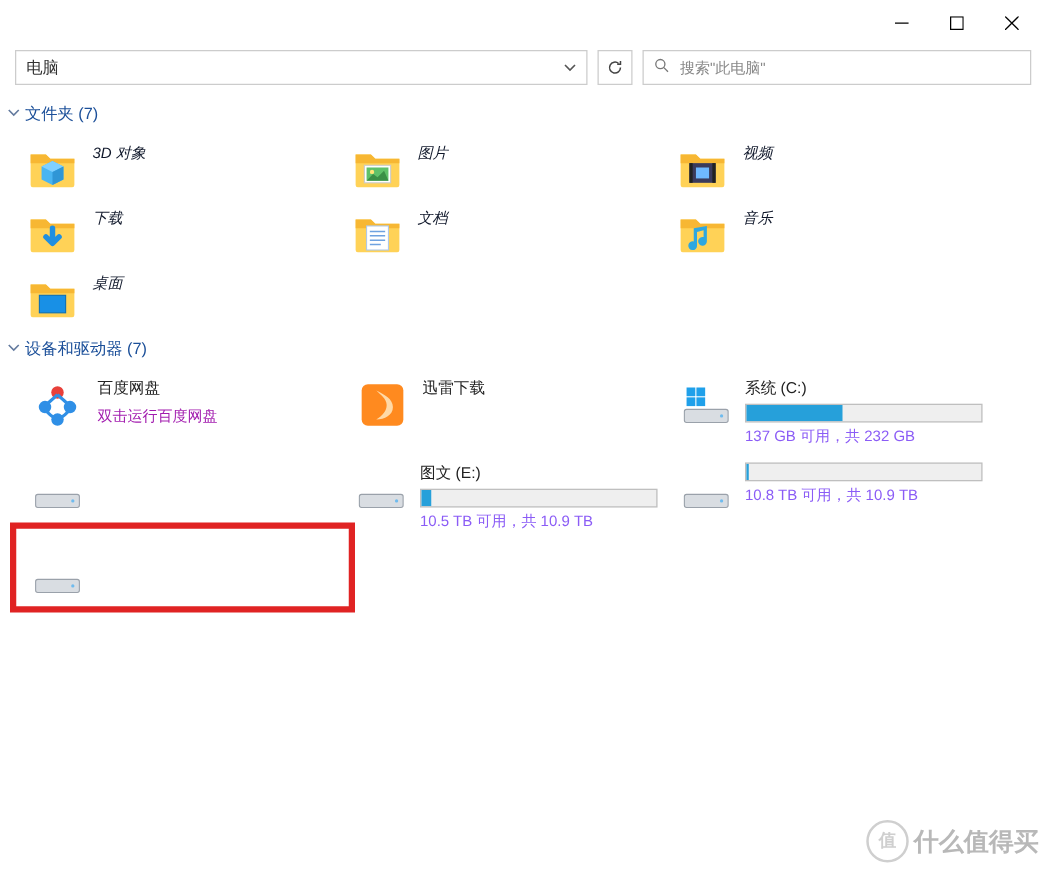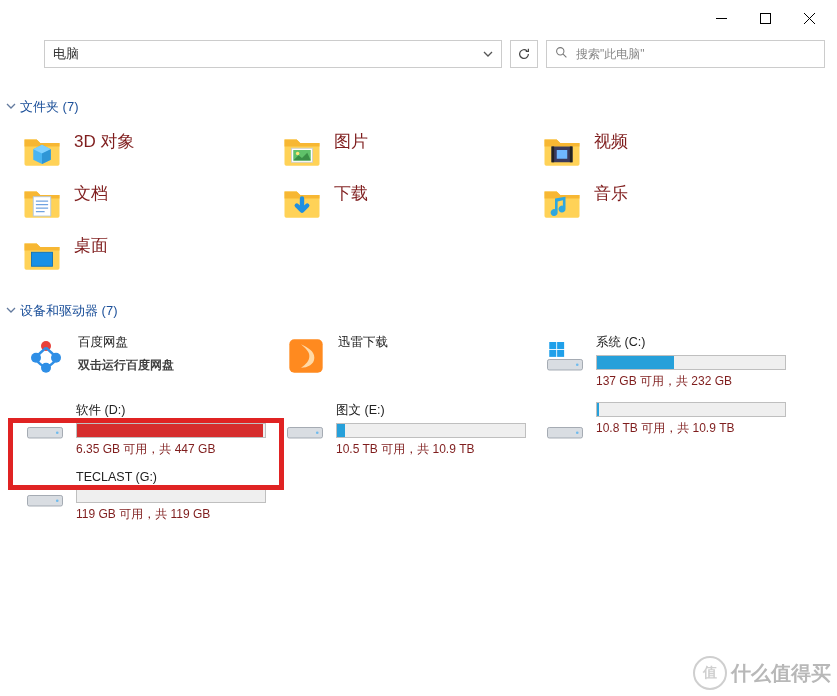--- a/index.html
+++ b/index.html
@@ -1,45 +1,45 @@
 <!DOCTYPE html>
 <html><head>
 <meta charset="utf-8">
 <style>
   * { box-sizing: border-box; font-family: "Microsoft YaHei", "Segoe UI", Arial, sans-serif; }
   html, body { margin:0; padding:0; width:837px; height:696px; background:#fff; overflow:hidden; font-size:12px; color:#222; }
   .titlebar { height:36px; display:flex; justify-content:flex-end; align-items:center; padding-right:6px; }
   .win-btn { width:44px; height:30px; display:flex; align-items:center; justify-content:center; color:#000; }
   .win-btn svg { width:11px; height:11px; }
 
-  .navbar { height:36px; display:flex; align-items:center; gap:8px; padding:0 12px;margin-left:32px; }
+  .navbar { height:36px; display:flex; align-items:center; gap:8px; padding:0 12px; }
   .breadcrumb { flex:0 0 458px; height:28px; border:1px solid #ccc; display:flex; align-items:center; padding:0 8px; font-size:13px; color:#333; position:relative; }
   .breadcrumb .caret { position:absolute; right:8px; color:#555; }
   .refresh { width:28px; height:28px; border:1px solid #ccc; display:flex; align-items:center; justify-content:center; color:#444; }
   .searchbox { flex:1; height:28px; border:1px solid #ccc; display:flex; align-items:center; padding:0 8px; color:#888; gap:8px; }
   .searchbox .sicon { color:#777; }
 
   .content { padding:4px 2px 0 2px; }
-  .group-header { display:flex; align-items:center; gap:4px; color:#1b4f99; font-size:13px; padding:6px 4px 8px 4px;margin-top:16px; }
+  .group-header { display:flex; align-items:center; gap:4px; color:#1b4f99; font-size:13px; padding:6px 4px 8px 4px; }
   .group-header .chev { font-size:10px; color:#637a9e; }
 
   .grid { display:grid; grid-template-columns: 260px 260px 260px; gap:0px 0px; padding-left:18px; }
   .folder { display:flex; align-items:flex-start; gap:10px; height:52px; padding:4px 0; }
   .folder .ficon { width:44px; height:44px; display:flex; align-items:center; justify-content:center; }
-  .folder .flabel { padding-top:2px; font-size:17px; color:#7f1d1d; }
+  .folder .flabel { padding-top:2px; font-size:12px; color:#0f172a;font-style:italic; }
 
   .drive { display:flex; align-items:flex-start; gap:10px; padding:6px 4px; height:68px; }
   .drive .dicon { width:44px; height:44px; display:flex; align-items:center; justify-content:center; }
   .drive .dinfo { flex:1; padding-right:18px; }
   .drive .dname { font-size:12.5px; color:#222; padding-bottom:4px; }
   .drive .dbar { width:190px; height:15px; border:1px solid #bfbfbf; background:#efefef; overflow:hidden; position:relative; }
   .drive .dfill { height:100%; background:#26a0da; }
   .drive .dfill.red { background:#d62d2d; }
-  .drive .dstat { font-size:12px; color:#7f1d1d; padding-top:3px; }
-  .drive .dsub  { font-size:12px; color:#404040; padding-top:2px;font-weight:bold; }
+  .drive .dstat { font-size:12px; color:#8b5cf6; padding-top:3px; }
+  .drive .dsub  { font-size:12px; color:#a21caf; padding-top:2px; }
 
   .highlight-box { position:relative; }
   .highlight-red { position:absolute; border:5px solid #e02323; pointer-events:none; }
 
   .watermark { position:absolute; right:6px; bottom:6px; display:flex; align-items:center; gap:4px; color:#b8b8b8; font-size:20px; font-weight:600; }
   .wm-badge { width:34px; height:34px; border-radius:50%; display:flex; align-items:center; justify-content:center; border:2px solid #cfcfcf; color:#cfcfcf; font-size:14px; font-weight:700; }
 </style>
 </head>
 <body>
 
@@ -138,38 +138,38 @@
             <rect x="18" y="24" width="12" height="10" fill="#6fb8ff"></rect>
           </svg>
       </div>
       <div class="flabel">视频</div>
     </div>
     <div class="folder">
       <div class="ficon">
         <svg width="42" height="42" viewBox="0 0 48 48">
             <path d="M4 12h14l4 4h22v24a2 2 0 0 1-2 2H6a2 2 0 0 1-2-2z" fill="#ffd257"></path>
             <path d="M4 12h14l4 4h22v4H4z" fill="#f7b733"></path>
+            <path d="M24 20 v12 M18 28 l6 6 l6 -6" fill="none" stroke="#1f8fe0" stroke-width="5" stroke-linecap="round" stroke-linejoin="round"></path>
+          </svg>
+      </div>
+      <div class="flabel">下载</div>
+    </div>
+    <div class="folder">
+      <div class="ficon">
+        <svg width="42" height="42" viewBox="0 0 48 48">
+            <path d="M4 12h14l4 4h22v24a2 2 0 0 1-2 2H6a2 2 0 0 1-2-2z" fill="#ffd257"></path>
+            <path d="M4 12h14l4 4h22v4H4z" fill="#f7b733"></path>
             <rect x="14" y="18" width="20" height="22" fill="#fff" stroke="#b0c8e6"></rect>
             <line x1="17" y1="23" x2="31" y2="23" stroke="#6fa2e0" stroke-width="1.4"></line>
             <line x1="17" y1="27" x2="31" y2="27" stroke="#6fa2e0" stroke-width="1.4"></line>
             <line x1="17" y1="31" x2="31" y2="31" stroke="#6fa2e0" stroke-width="1.4"></line>
             <line x1="17" y1="35" x2="27" y2="35" stroke="#6fa2e0" stroke-width="1.4"></line>
           </svg>
       </div>
       <div class="flabel">文档</div>
-    </div>
-    <div class="folder">
-      <div class="ficon">
-        <svg width="42" height="42" viewBox="0 0 48 48">
-            <path d="M4 12h14l4 4h22v24a2 2 0 0 1-2 2H6a2 2 0 0 1-2-2z" fill="#ffd257"></path>
-            <path d="M4 12h14l4 4h22v4H4z" fill="#f7b733"></path>
-            <path d="M24 20 v12 M18 28 l6 6 l6 -6" fill="none" stroke="#1f8fe0" stroke-width="5" stroke-linecap="round" stroke-linejoin="round"></path>
-          </svg>
-      </div>
-      <div class="flabel">下载</div>
     </div>
     <div class="folder">
       <div class="ficon">
         <svg width="42" height="42" viewBox="0 0 48 48">
             <path d="M4 12h14l4 4h22v24a2 2 0 0 1-2 2H6a2 2 0 0 1-2-2z" fill="#ffd257"></path>
             <path d="M4 12h14l4 4h22v4H4z" fill="#f7b733"></path>
             <path d="M28 18 v14 a4 4 0 1 1 -3 -3.8 V22 l-6 1.5 V36 a4 4 0 1 1 -3 -3.8 V20z" fill="#2ea7e0"></path>
           </svg>
       </div>
       <div class="flabel">音乐</div>
@@ -248,27 +248,20 @@
       </div>
     </div>
 
     <div class="drive">
       <div class="dicon">
         <svg width="42" height="42" viewBox="0 0 48 48">
             <rect x="4" y="28" width="40" height="12" rx="2" fill="#d9dde2" stroke="#9aa1aa"></rect>
             <circle cx="38" cy="34" r="1.5" fill="#6fbbee"></circle>
           </svg>
       </div>
-      <div class="dinfo">
-        <div class="dname">软件 (D:)</div>
-        <div class="dbar">
-            <div class="dfill red" style="width:99%"></div>
-          </div>
-        <div class="dstat">6.35 GB 可用，共 447 GB</div>
-      </div>
     </div>
 
     <div class="drive">
       <div class="dicon">
         <svg width="42" height="42" viewBox="0 0 48 48">
             <rect x="4" y="28" width="40" height="12" rx="2" fill="#d9dde2" stroke="#9aa1aa"></rect>
             <circle cx="38" cy="34" r="1.5" fill="#6fbbee"></circle>
           </svg>
       </div>
       <div class="dinfo">
@@ -295,27 +288,20 @@
       </div>
     </div>
 
     <div class="drive">
       <div class="dicon">
         <svg width="42" height="42" viewBox="0 0 48 48">
             <rect x="4" y="28" width="40" height="12" rx="2" fill="#d9dde2" stroke="#9aa1aa"></rect>
             <circle cx="38" cy="34" r="1.5" fill="#6fbbee"></circle>
           </svg>
       </div>
-      <div class="dinfo">
-        <div class="dname">TECLAST (G:)</div>
-        <div class="dbar">
-            <div class="dfill" style="width:0%"></div>
-          </div>
-        <div class="dstat">119 GB 可用，共 119 GB</div>
-      </div>
     </div>
 
   </div>
 
   <div class="highlight-red" style="left:8px; top:346px; width:276px; height:72px;"></div>
 </div>
 
 <div class="watermark">
   <div class="wm-badge">值</div>
   <span>什么值得买</span>

